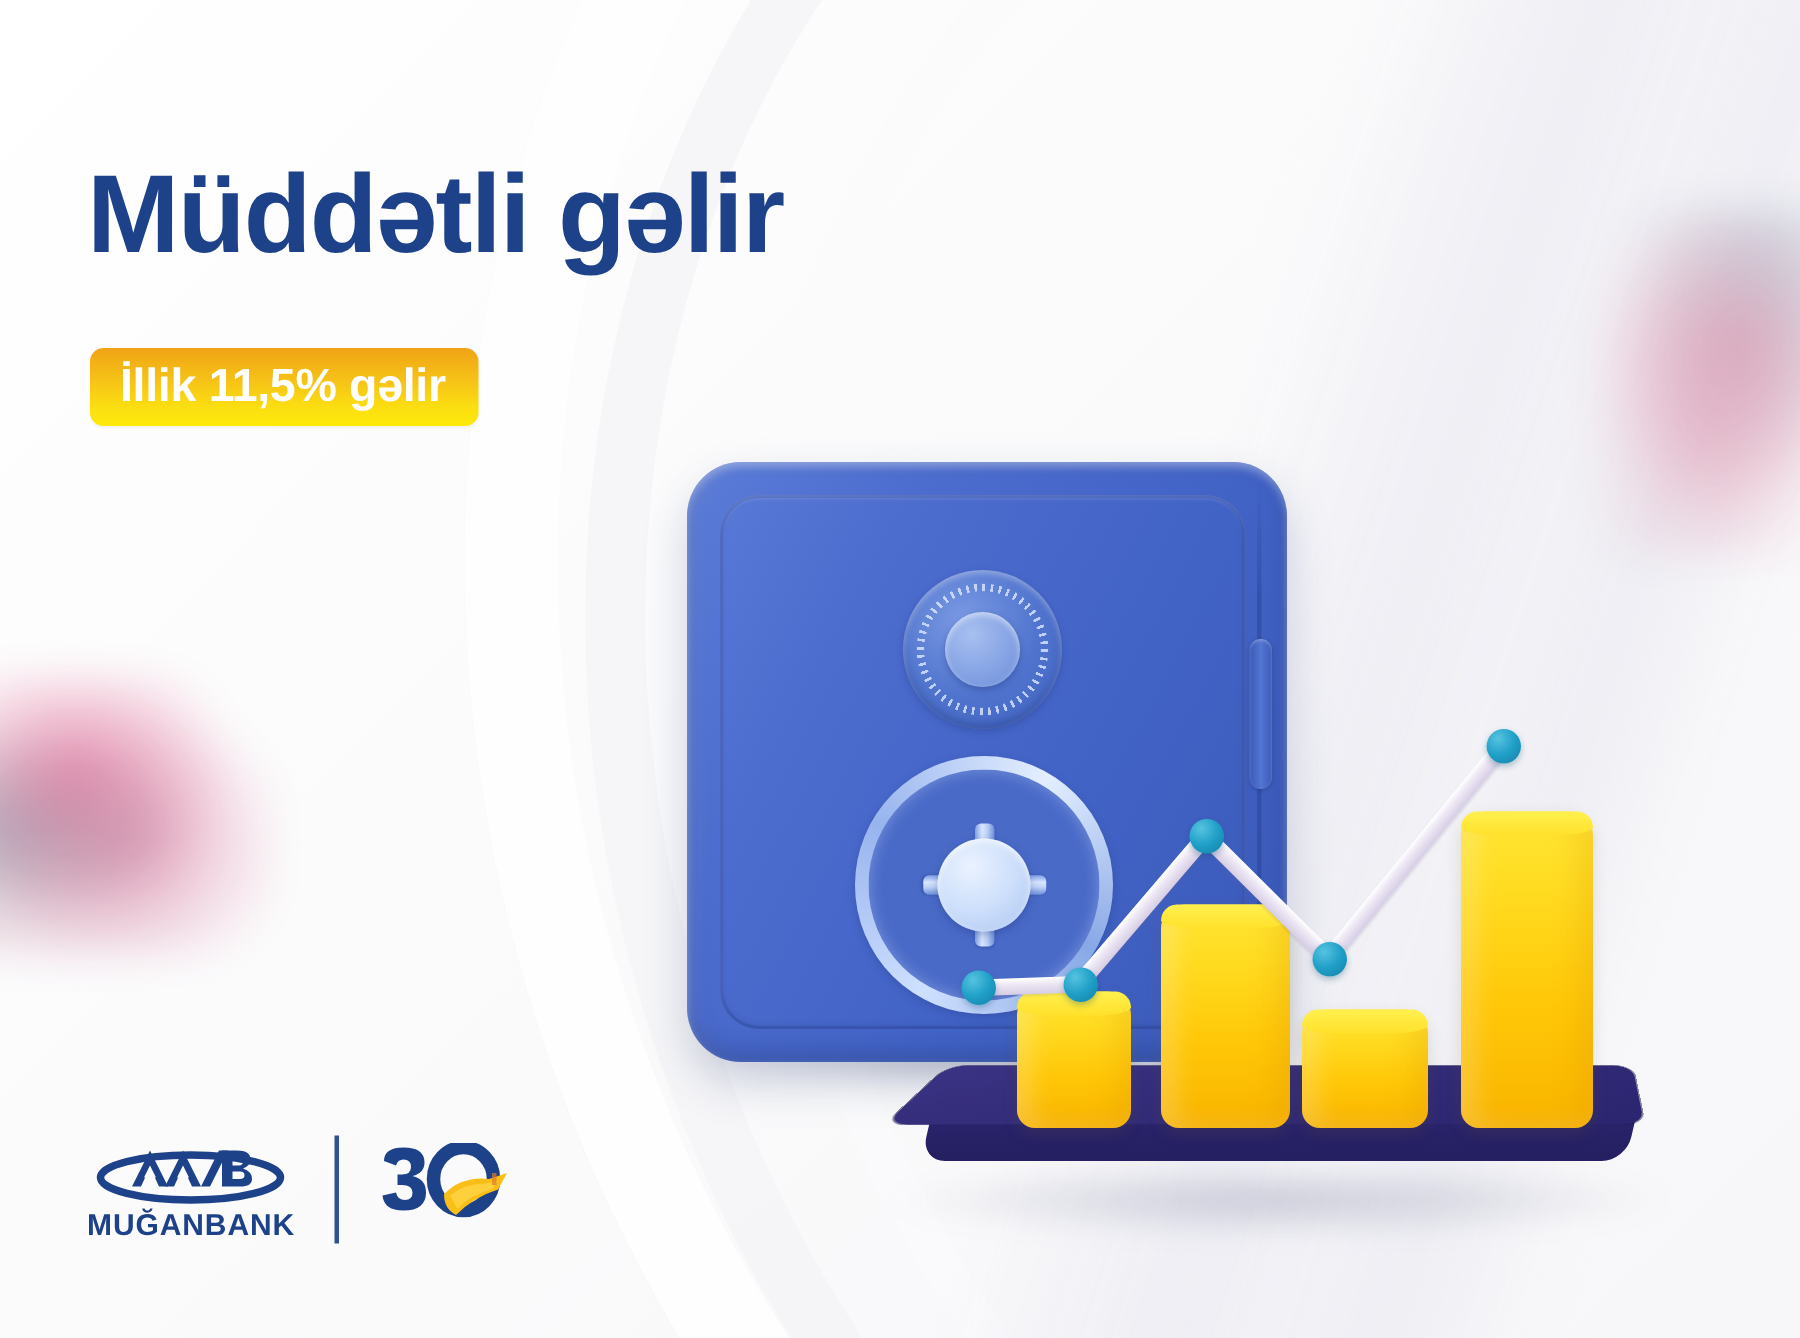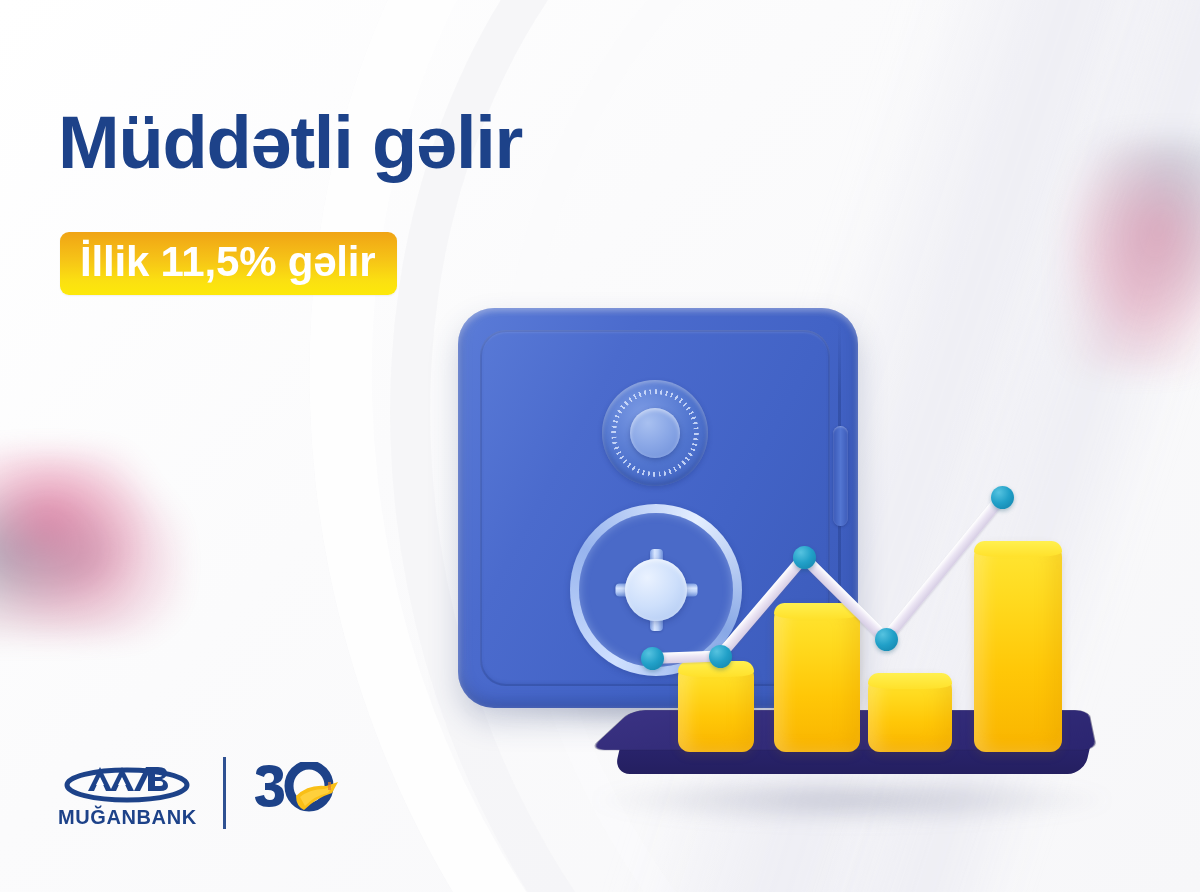--- a/index.html
+++ b/index.html
@@ -67,21 +67,21 @@
   
   .headline {
     position:absolute; left:58px; top:104px; z-index:6;
     font-size:74px; font-weight:700; letter-spacing:-1.2px;
     color:#1d4289; line-height:1.05; white-space:nowrap;
   }
   .badge {
     position:absolute; left:60px; top:232px; z-index:6;
     padding:9px 22px 12px 20px; border-radius:9px;
     background:linear-gradient(180deg,#f0a415 0%,#f6c217 42%,#fbe011 78%,#fde90a 100%);
-    color:#ffffff; font-size:42px; font-weight:700; letter-spacing:-.2px;
+    color:#ffffff; font-size:31px; font-weight:700; letter-spacing:-.2px;
     line-height:1.0; white-space:nowrap;
     box-shadow:0 1px 2px rgba(0,0,0,.06);
   }
 
   
   .logo-lockup {
     position:absolute; left:58px; top:757px; z-index:6;
     display:flex; align-items:center; gap:26px;
   }
   .logo-main { display:flex; flex-direction:column; align-items:center; }

